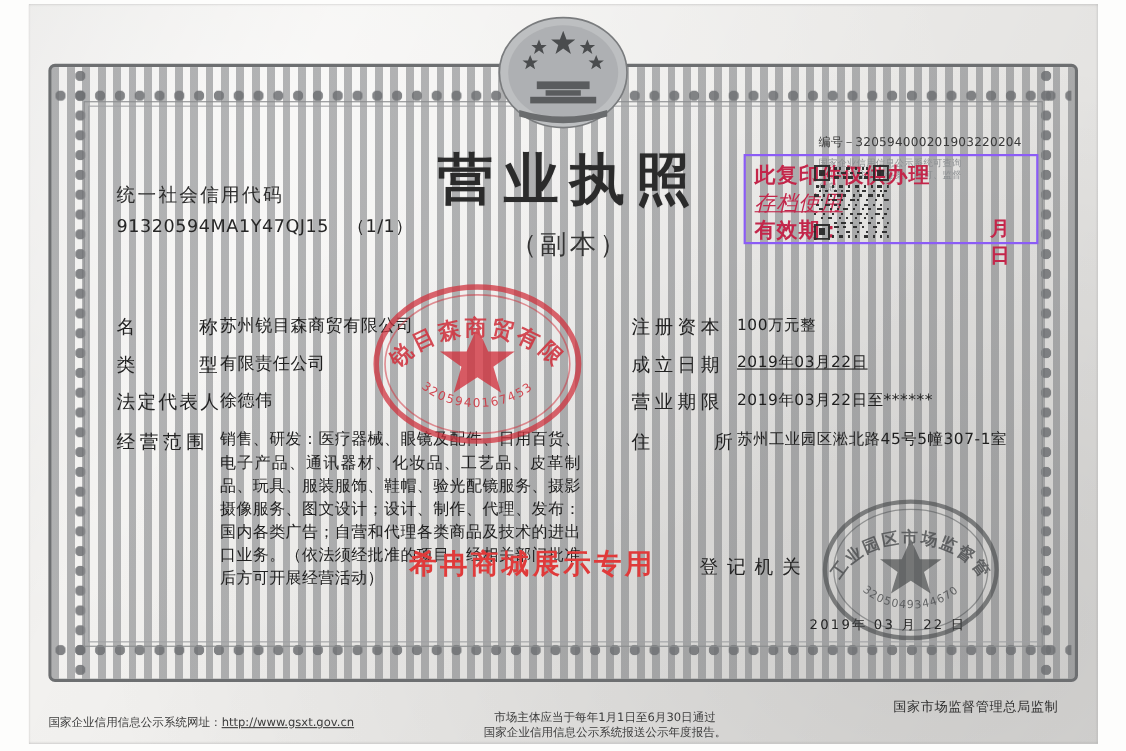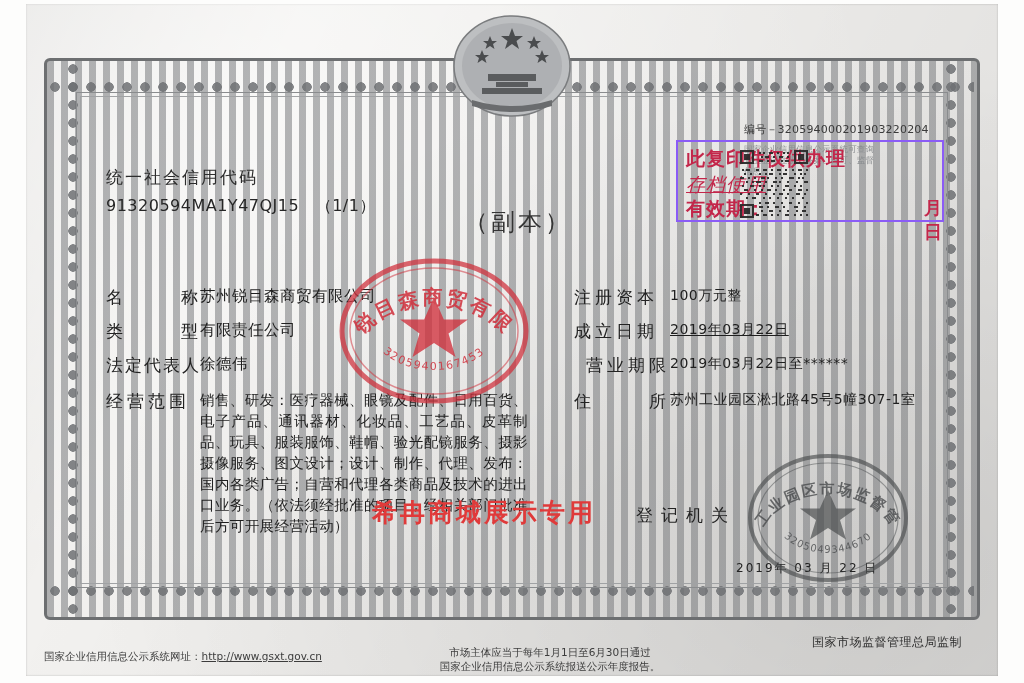--- a/index.html
+++ b/index.html
@@ -130,21 +130,21 @@
     font-size: 19px; color: #c3264a; letter-spacing: 1px;
     font-style: italic;
     text-decoration: underline;
   }
   .copybox .l3 {
     position: absolute; left: 8px; top: 54px;
     font-size: 19px; color: #c3264a; font-weight: bold; letter-spacing: 1px;
   }
   .copybox .date-tail {
     position: absolute; left: 222px; top: 54px;
-    font-size: 18px; color: #c3264a; font-weight: bold; text-align: right;
+    font-size: 18px; color: #c3264a; font-weight: bold;
   }
   .doc-no {
     position: absolute;
     left: 744px; top: 122px;
     font-size: 11px;
     color: #3a3a3a;
     letter-spacing: 0.2px;
     z-index: 7;
   }
   
@@ -281,20 +281,21 @@
       <polygon points="90,36 92,41 97,41 93,44 94.5,49 90,46 85.5,49 87,44 83,41 88,41"></polygon>
       <polygon points="38,22 40,27 45,27 41,30 42.5,35 38,32 33.5,35 35,30 31,27 36,27"></polygon>
       <polygon points="30,36 32,41 37,41 33,44 34.5,49 30,46 25.5,49 27,44 23,41 28,41"></polygon>
     </g>
     <rect x="36" y="60" width="48" height="7" fill="#5a5c5e"></rect>
     <rect x="44" y="68" width="32" height="5" fill="#5a5c5e"></rect>
     <rect x="30" y="74" width="60" height="6" fill="#5a5c5e"></rect>
     <path d="M20 86 Q60 98 100 86 L100 92 Q60 104 20 92 Z" fill="#6a6c6e"></path>
   </svg>
 
+  <div class="title">营业执照</div>
   <div class="subtitle">（副本）</div>
 
   <div class="credit-label">统一社会信用代码</div>
   <div class="credit-value">91320594MA1Y47QJ15　（1/1）</div>
 
   <div class="doc-no">编号－320594000201903220204</div>
 
   <div class="ghost-stamp">国家企业信用信息公示系统可查询企业登记注册、备案、许可、监督信息。</div>
 
   <svg class="qr" viewBox="0 0 33 33" shape-rendering="crispEdges">
@@ -453,21 +454,21 @@
 
   <div class="field-label" style="left:106px; top:390px; letter-spacing:4px;">经营范围</div>
   <div class="scope-value">销售、研发：医疗器械、眼镜及配件、日用百货、电子产品、通讯器材、化妆品、工艺品、皮革制品、玩具、服装服饰、鞋帽、验光配镜服务、摄影摄像服务、图文设计；设计、制作、代理、发布：国内各类广告；自营和代理各类商品及技术的进出口业务。（依法须经批准的项目，经相关部门批准后方可开展经营活动）</div>
 
   <div class="field-label" style="left:574px; top:286px; letter-spacing:4px;">注册资本</div>
   <div class="field-value" style="left:670px; top:287px; font-size:14px;">100万元整</div>
 
   <div class="field-label" style="left:574px; top:320px; letter-spacing:4px;">成立日期</div>
   <div class="field-value" style="left:670px; top:321px; font-size:14px;text-decoration:underline;">2019年03月22日</div>
 
-  <div class="field-label" style="left:586px; top:354px; letter-spacing:4px;">营业期限</div>
+  <div class="field-label" style="left:574px; top:354px; letter-spacing:4px;">营业期限</div>
   <div class="field-value" style="left:670px; top:355px; font-size:14px;">2019年03月22日至******</div>
 
   <div class="field-label" style="left:574px; top:390px;">住　　所</div>
   <div class="field-value" style="left:670px; top:391px; font-size:14px;">苏州工业园区淞北路45号5幢307-1室</div>
 
   <svg class="company-stamp" viewBox="0 0 196 150">
     <g transform="translate(98,75)">
       <ellipse rx="92" ry="70" fill="none" stroke="#d0303c" stroke-width="5" opacity="0.85"></ellipse>
       <ellipse rx="84" ry="63" fill="none" stroke="#d0303c" stroke-width="1.5" opacity="0.6"></ellipse>
       <polygon points="0,-34 9.8,-11.5 34,-11.5 14.5,2.5 21.5,26 0,12 -21.5,26 -14.5,2.5 -34,-11.5 -9.8,-11.5" fill="#d0303c" opacity="0.9"></polygon>

